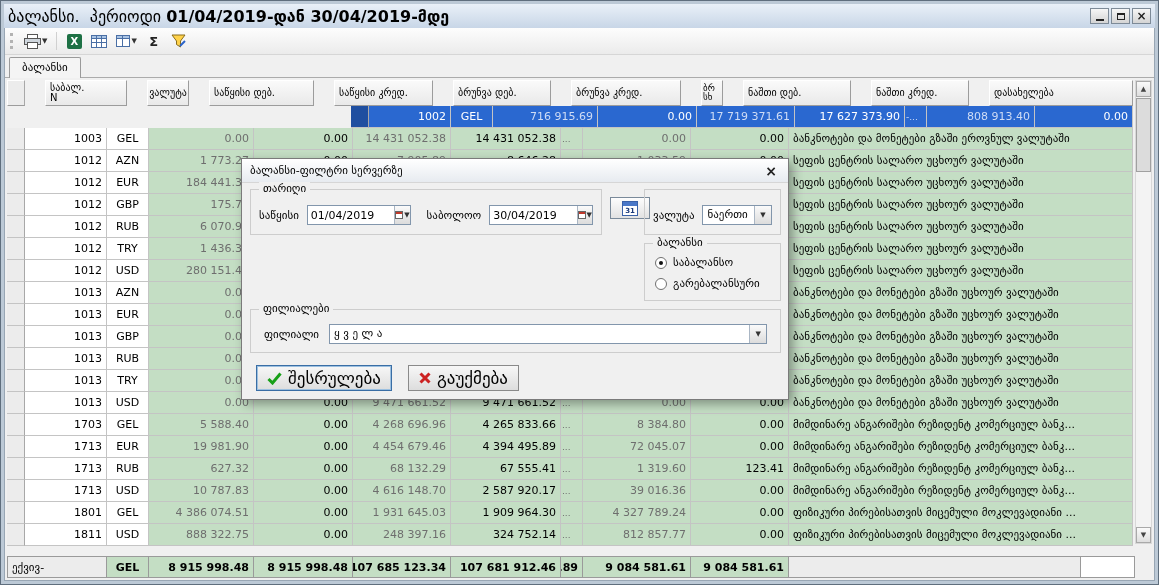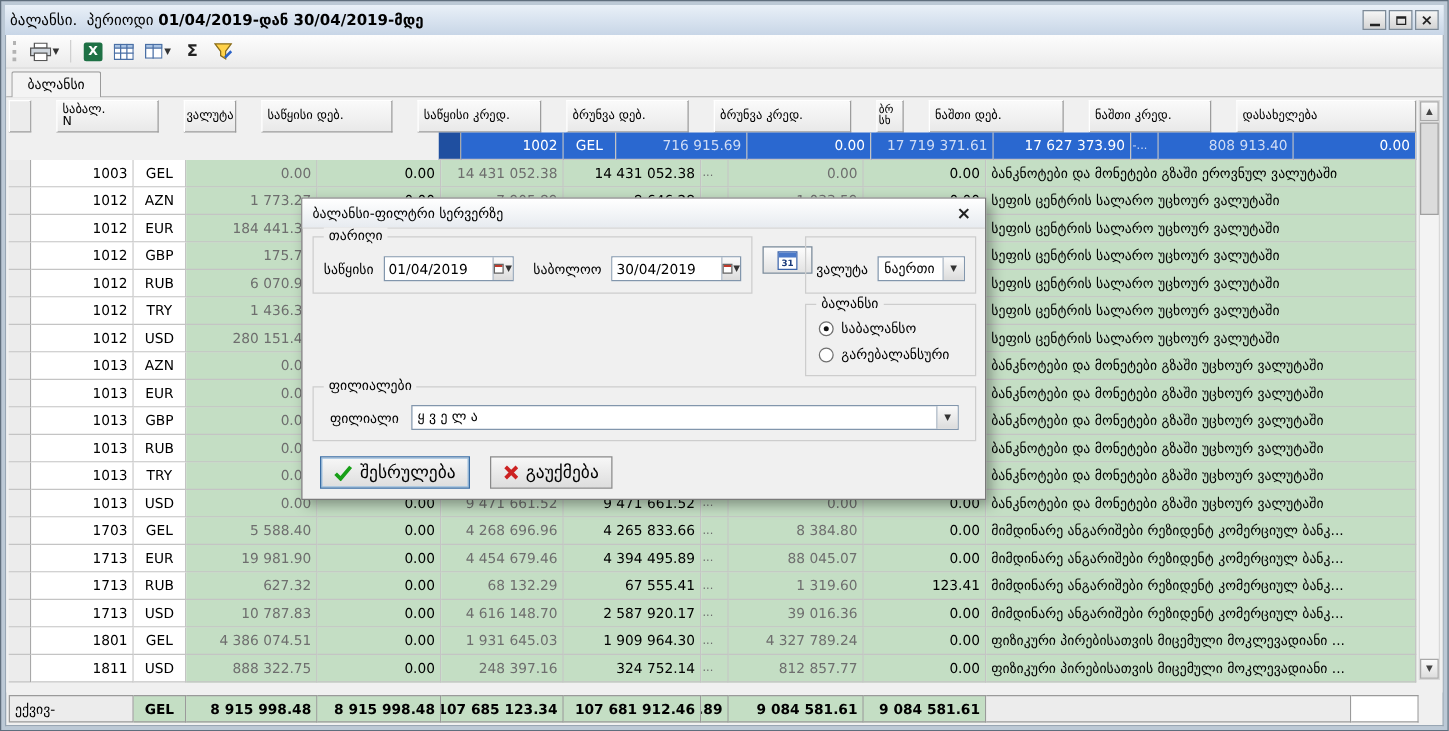--- a/index.html
+++ b/index.html
@@ -5,21 +5,21 @@
   html,body{margin:0;padding:0;background:#8b98a6;}
   *{box-sizing:border-box;}
   .window{
     position:relative;width:1159px;height:585px;
     border:1px solid #5f6e7d;background:#bcc9d6;padding:3px;
     font-family:"DejaVu Sans","Liberation Sans",sans-serif;color:#000;
   }
   
   .titlebar{height:24px;display:flex;align-items:center;padding:0 4px;
     background:linear-gradient(#e9f0f8,#c8d6e7);}
-  .title-text{font-size:12px;white-space:pre;}
+  .title-text{font-size:16px;white-space:pre;}
   .title-text b{font-weight:700;}
   .caption-buttons{margin-left:auto;display:flex;gap:2px;}
   .cap-btn{width:19px;height:16px;border:1px solid #7d8a97;
     background:linear-gradient(#f6f6f6,#d4d4d4);
     display:flex;align-items:center;justify-content:center;cursor:default;}
   .glyph-min{width:8px;height:2px;background:#222;margin-top:8px;}
   .glyph-max{width:8px;height:7px;border:1px solid #222;border-top-width:2px;}
   .glyph-close{font-size:12px;font-weight:700;line-height:1;color:#222;}
   
   .app{background:#f0f0f0;height:calc(100% - 24px);display:flex;flex-direction:column;border:1px solid #98a6b4;border-top:none;}
@@ -110,21 +110,21 @@
     display:flex;align-items:flex-end;justify-content:center;font-size:7px;font-weight:700;color:#1a3a7a;}
   .cal-ico::before{content:"";position:absolute;top:0;left:0;right:0;height:4px;background:#4a78c8;}
   .checkbox,.radio{display:flex;align-items:center;gap:6px;}
   .box{width:12px;height:12px;background:#fff;border:1px solid #707070;position:relative;flex:none;}
   .box .mark{display:none;position:absolute;left:0;top:-3px;font-size:12px;font-weight:700;color:#222;}
   .checkbox.on .mark{display:block;}
   .rad{width:12px;height:12px;border:1px solid #707070;border-radius:50%;background:#fff;position:relative;flex:none;}
   .rad .dot{display:none;position:absolute;left:3px;top:3px;width:4px;height:4px;border-radius:50%;background:#111;}
   .radio.on .dot{display:block;}
   .btn{height:26px;min-width:96px;display:flex;align-items:center;justify-content:center;gap:6px;
-    background:linear-gradient(#f7f7f7,#dddddd);border:1px solid #8a8a8a;font-size:14px;padding:0 10px;}
+    background:linear-gradient(#f7f7f7,#dddddd);border:1px solid #8a8a8a;font-size:17px;padding:0 10px;}
   .btn.ok{border:1px solid #3a6ea5;box-shadow:0 0 0 1px #9cc0e0 inset;}
 </style>
 </head>
 <body>
 
 <div class="window">
 
   <div class="titlebar">
     <span class="title-text"><span>ბალანსი.  პერიოდი </span><b>01/04/2019-დან 30/04/2019-მდე</b></span>
     <div class="caption-buttons">
@@ -402,21 +402,21 @@
   </div>
             <div class="tr">
     <div class="td stub"></div>
     <div class="td num white col-acct">1713</div>
     <div class="td white col-cur">EUR</div>
     <div class="td num green col-sd dim">19 981.90</div>
     <div class="td num green col-sc">0.00</div>
     <div class="td num green col-td dim">4 454 679.46</div>
     <div class="td num green col-tc">4 394 495.89</div>
     <div class="td green col-x dim">...</div>
-    <div class="td num green col-rd dim">88 045.07</div>
+    <div class="td num green col-rd dim">72 045.07</div>
     <div class="td num green col-rc">0.00</div>
     <div class="td green col-name">მიმდინარე ანგარიშები რეზიდენტ კომერციულ ბანკ...</div>
   </div>
             <div class="tr">
     <div class="td stub"></div>
     <div class="td num white col-acct">1713</div>
     <div class="td white col-cur">RUB</div>
     <div class="td num green col-sd dim">627.32</div>
     <div class="td num green col-sc">0.00</div>
     <div class="td num green col-td dim">68 132.29</div>

